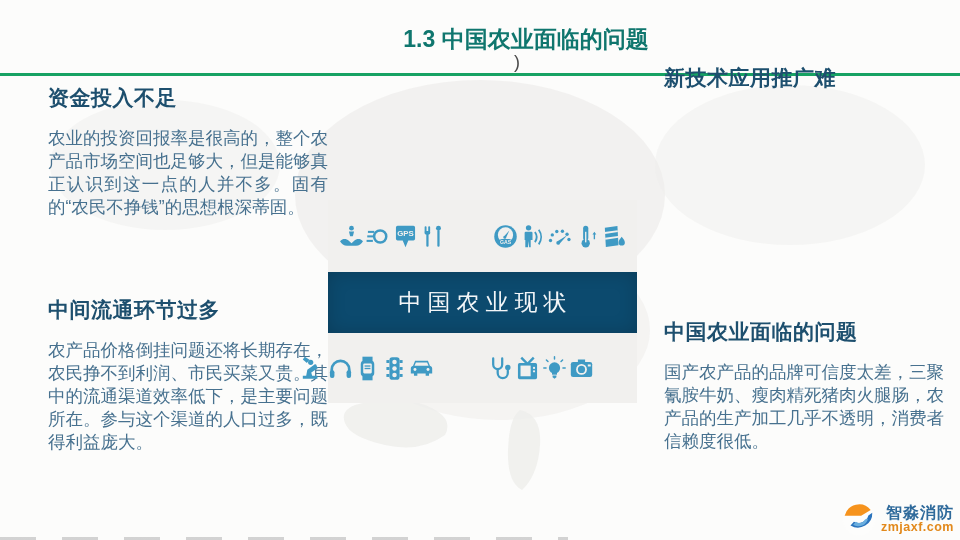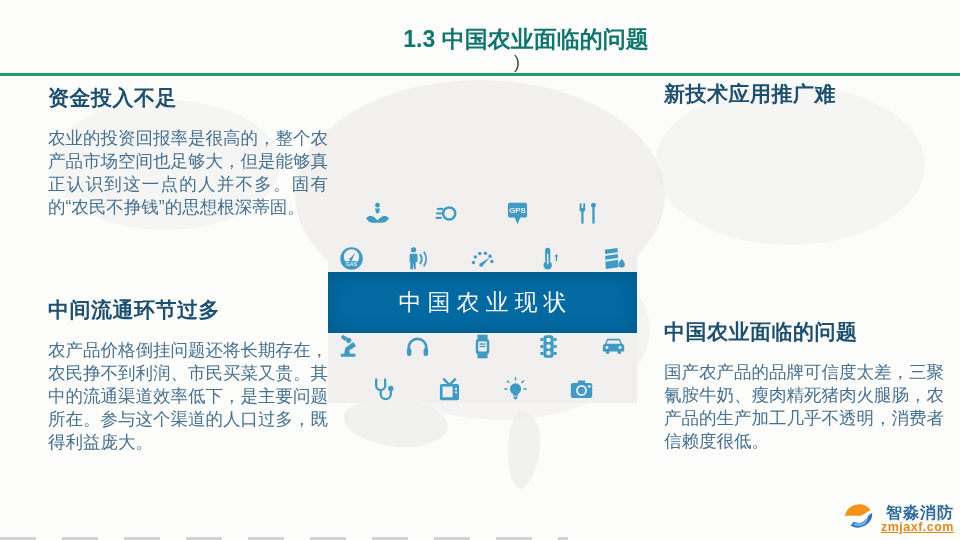--- a/index.html
+++ b/index.html
@@ -17,47 +17,47 @@
   }
   .paren-mark{left:514px;top:52px;font-size:18px;color:#4a4a4a;}
   .title-rule{left:0;top:73px;width:960px;height:3px;background:#17a263;}
 
   .sec{width:280px;}
   .sec h2{margin:0 0 15px 0;font-size:21px;font-weight:bold;color:#1d4f6e;letter-spacing:.5px;}
   .sec p{margin:0;font-size:17.5px;line-height:23px;color:#47718f;
          text-align:justify;word-break:break-all;}
   .sec-lt{left:48px;top:84px;}
   .sec-lb{left:48px;top:296px;}
-  .sec-rt{left:664px;top:80px;}
+  .sec-rt{left:664px;top:64px;}
   .sec-rb{left:664px;top:318px;}
 
   .graphic{left:328px;top:200px;width:309px;}
-  .panel{background:#f1f0ee;display:flex;flex-direction:column;justify-content:space-between;text-decoration:underline;}
+  .panel{background:#f1f0ee;display:flex;flex-direction:row;justify-content:flex-end;text-decoration:underline;}
   .panel-top{height:72px;}
   .panel-bottom{height:70px;}
   .irow{display:flex;justify-content:space-between;align-items:center;}
   .r1t{padding:0 36px;}
   .r2t{padding:0 10px;}
   .r1b{padding:0 10px;}
   .r2b{padding:0 42px;}
   .icw{display:block;width:27px;height:27px;}
   .icw svg{display:block;width:27px;height:27px;}
   .banner{
-    height:61px;background:#0369a1;display:flex;align-items:center;justify-content:center;
+    height:61px;background:#0c4a6e;display:flex;align-items:center;justify-content:center;
     box-shadow:inset 0 0 18px rgba(0,0,0,.18);
   }
   .banner span{
     color:#f3f6f8;font-size:23px;letter-spacing:6px;padding-left:6px;
     font-family:"Liberation Serif","DejaVu Serif",serif;
   }
 
   .logo{right:6px;bottom:4px;display:flex;align-items:center;gap:5px;text-align:right;}
   .logo-text{display:flex;flex-direction:column;line-height:1.08;}
   .logo-name{color:#2f6a9b;font-weight:bold;font-size:16px;letter-spacing:1px;}
-  .logo-domain{color:#e2891c;font-weight:bold;font-size:12.5px;letter-spacing:.5px;text-decoration:underline;}
+  .logo-domain{color:#e2891c;font-weight:bold;font-size:12.5px;letter-spacing:.5px;}
 
   .bottom-dashes{
     left:0;bottom:0;width:568px;height:3px;opacity:.85;
     background:repeating-linear-gradient(90deg,#cbcbcb 0 36px,transparent 36px 62px);
   }
 </style>
 </head>
 <body>
 
 <div style="position:absolute;inset:0;">

